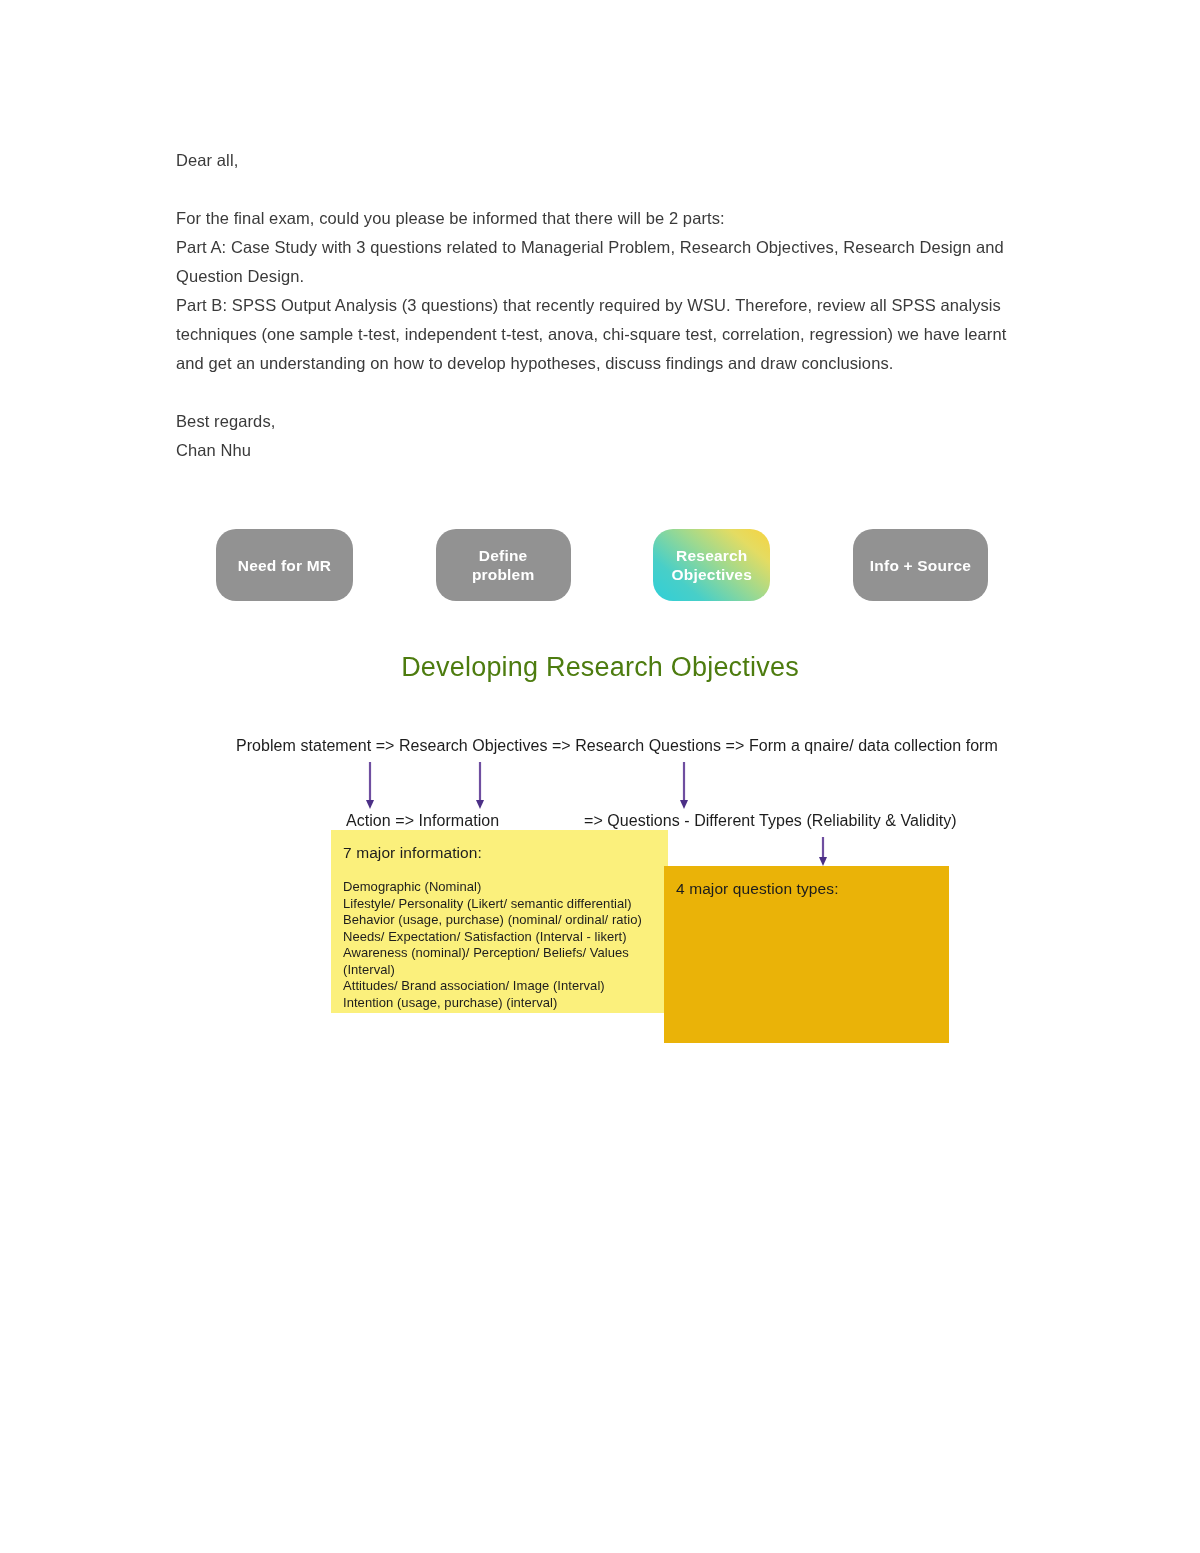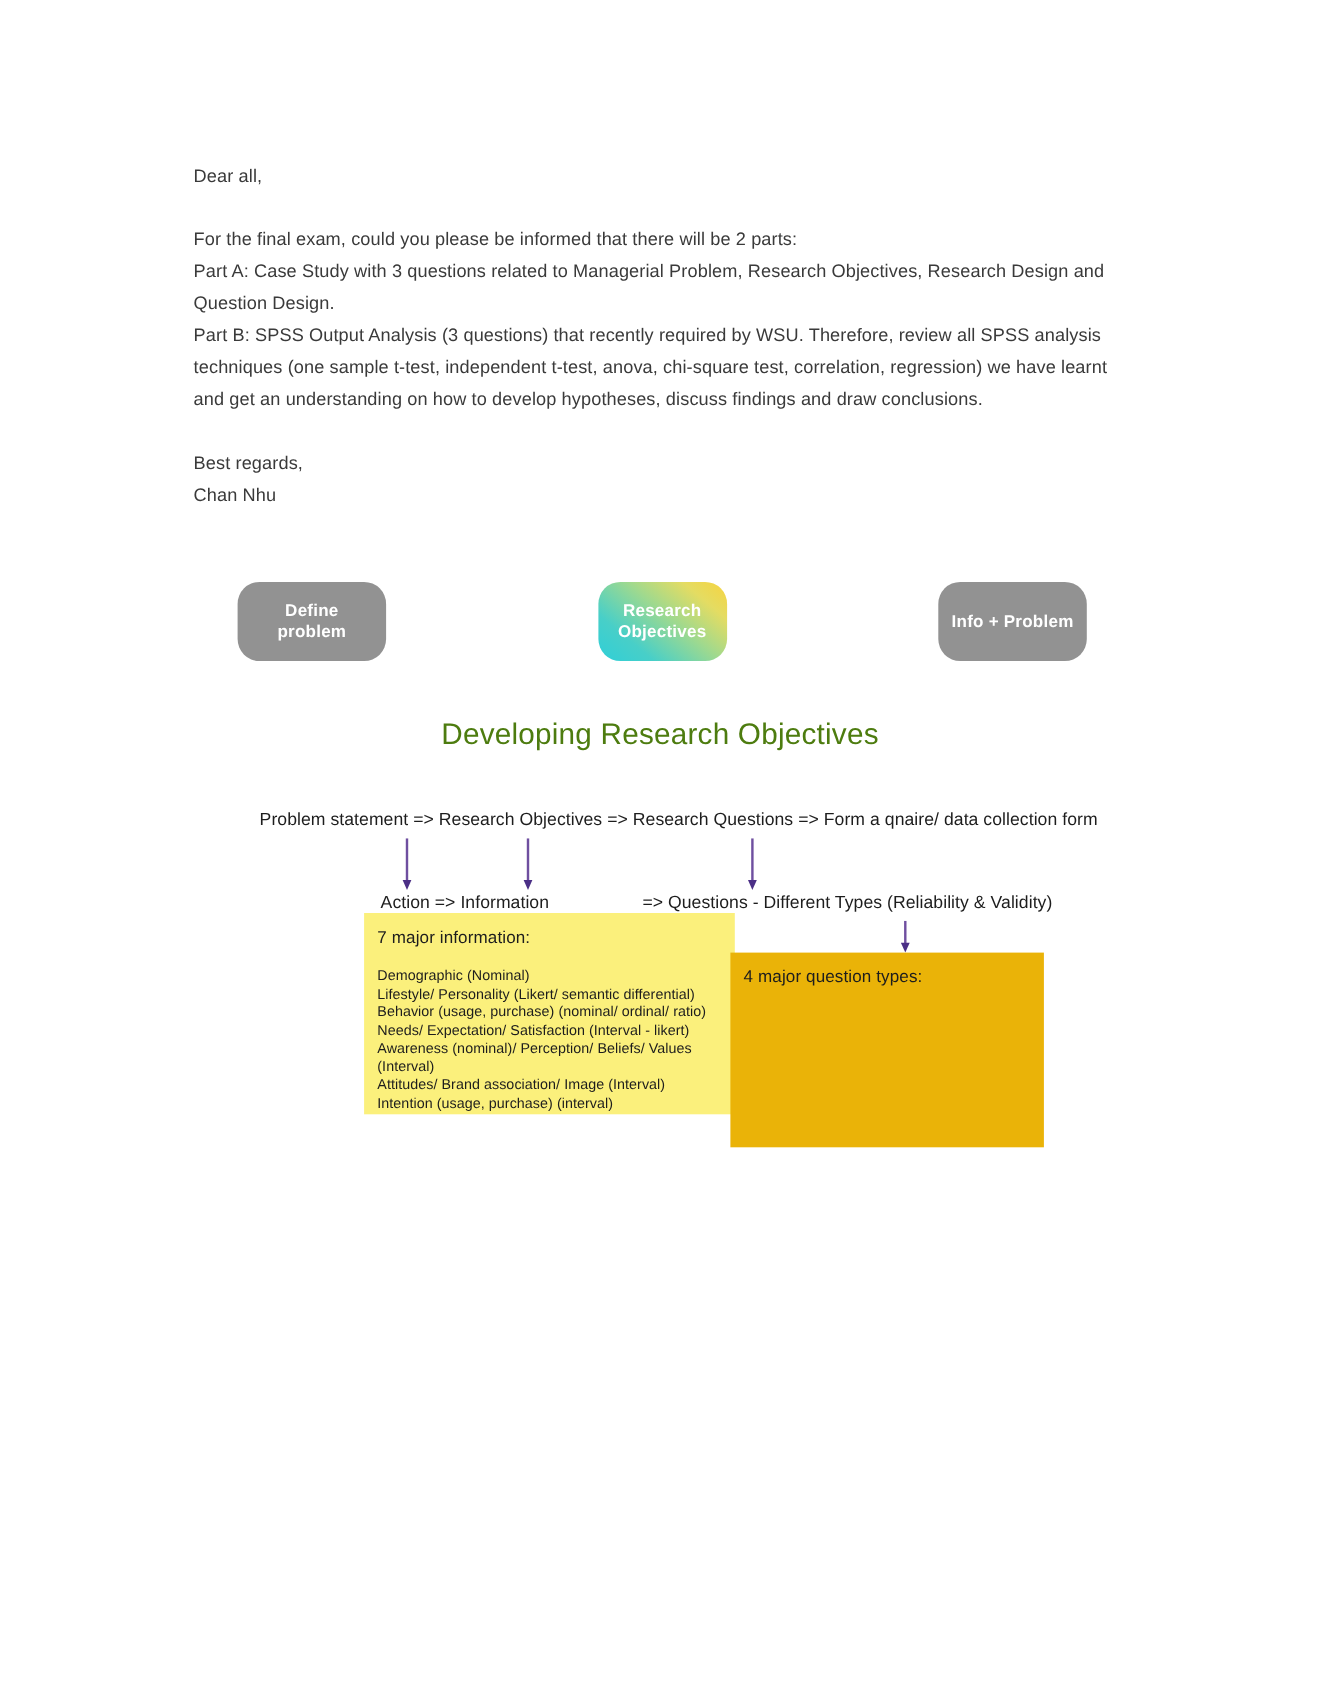--- a/index.html
+++ b/index.html
@@ -151,28 +151,31 @@
   <div class="spacer"></div>
   <p>For the final exam, could you please be informed that there will be 2 parts:</p>
   <p>Part A: Case Study with 3 questions related to Managerial Problem, Research Objectives, Research Design and Question Design.</p>
   <p>Part B: SPSS Output Analysis (3 questions)   that recently required by WSU. Therefore, review all SPSS analysis techniques (one sample t-test, independent t-test, anova, chi-square test, correlation, regression) we have learnt and get an understanding on how to develop hypotheses, discuss findings and draw conclusions.</p>
   <div class="spacer"></div>
   <p>Best regards,</p>
   <p>Chan Nhu</p>
 </div>
 
 <div class="pill-row">
+  <div class="pill pill-0">
+    <span>Need for MR</span>
+  </div>
   <div class="pill pill-1">
     <span>Define problem</span>
   </div>
   <div class="pill pill-2">
     <span>Research Objectives</span>
   </div>
   <div class="pill pill-4">
-    <span>Info + Problem</span>
+    <span>Info + Source</span>
   </div>
 </div>
 
 <div class="section-title">Developing Research Objectives</div>
 
 <div class="flow">
 
   <div class="flow-line flow-line-1">Problem statement =&gt; Research Objectives  =&gt; Research Questions =&gt; Form a qnaire/ data collection form</div>
 
   <div class="arrow arrow-a">

